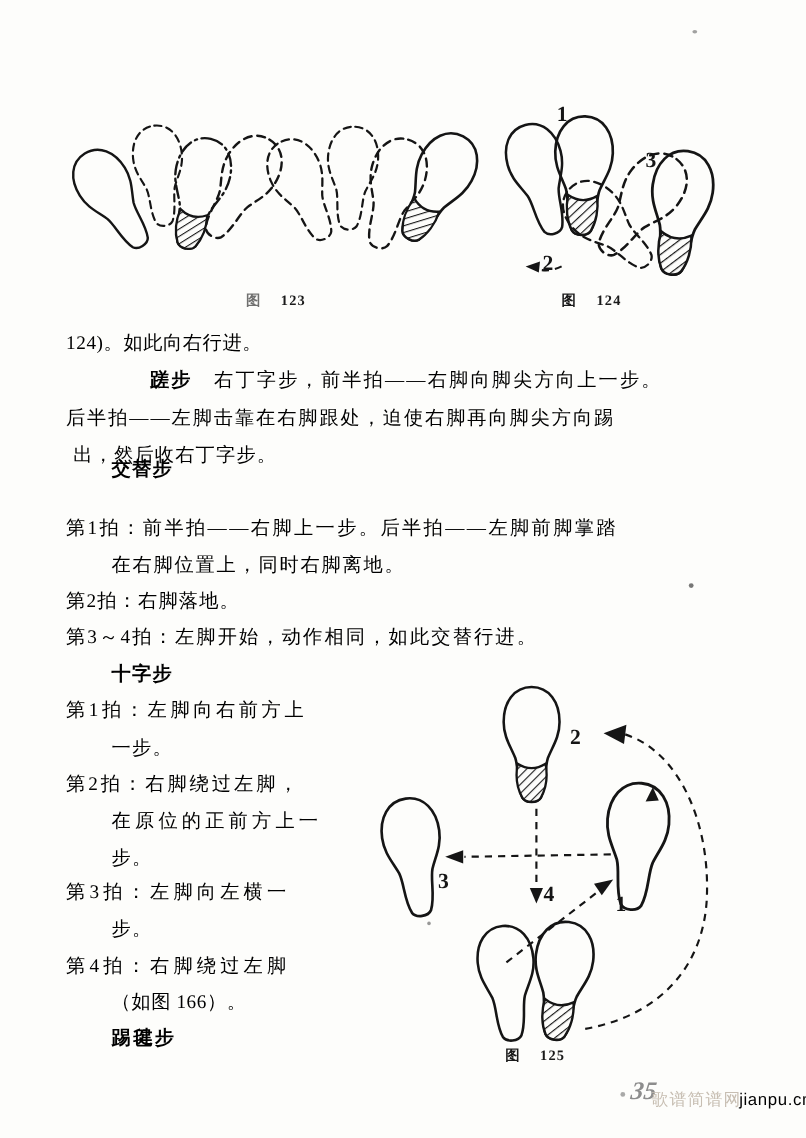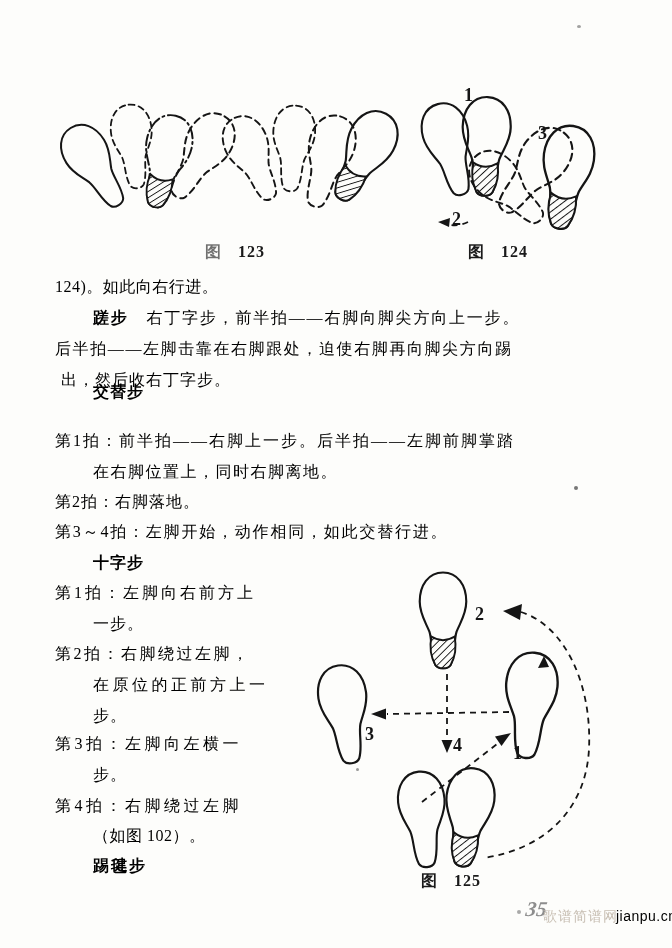--- a/index.html
+++ b/index.html
@@ -8,21 +8,21 @@
     background:#fdfdfb;
     font-family:"Liberation Serif","DejaVu Serif",serif;
     color:#161616;
   }
   #page{position:absolute;inset:0;}
   .tline{
     position:absolute;white-space:pre;font-size:16px;line-height:21px;
     color:#000000;
   }
   .figcap{
-    position:absolute;font-size:16px;font-weight:600;color:#1a1a1a;
+    position:absolute;font-size:12px;font-weight:600;color:#1a1a1a;
     white-space:pre;letter-spacing:1px;
   }
   .figcap .gap{display:inline-block;width:16px;}
   .figcap .faded{opacity:.62;}
   .speck{position:absolute;background:#555;border-radius:50%;}
   .wm{position:absolute;font-size:14px;letter-spacing:1px;white-space:pre;
       font-family:"Liberation Sans","DejaVu Sans",sans-serif;}
   #page-number{
     position:absolute;font-size:21px;font-style:italic;font-weight:600;
     color:#8d8d8d;transform:skewX(-8deg);
@@ -147,38 +147,38 @@
     <text class="fnum" x="148" y="191">4</text>
     <text class="fnum" x="208" y="199">1</text>
   </svg>
 
   <div class="figcap" style="left:205px;top:242px"><span class="faded">图</span><span class="gap"></span><span>123</span></div>
   <div class="figcap" style="left:468px;top:242px"><span>图</span><span class="gap"></span><span>124</span></div>
   <div class="figcap" style="left:421px;top:871px"><span>图</span><span class="gap"></span><span>125</span></div>
 
   <div id="text-layer">
       <div class="tline" style="left: 55px; top: 276px; letter-spacing: 0.5px;"><span>124)。如此向右行进。</span></div>
-      <div class="tline" style="left: 93px; top: 307px; letter-spacing: 1.8px;"><span style="font-weight: 700;">蹉步</span><span>　右丁字步，前半拍——右脚向脚尖方向上一步。</span></div>
+      <div class="tline" style="left: 93px; top: 307px; letter-spacing: 1.8px;"><span style="font-weight: 700; margin-left: 32px;">蹉步</span><span>　右丁字步，前半拍——右脚向脚尖方向上一步。</span></div>
       <div class="tline" style="left: 55px; top: 338px; letter-spacing: 1.6px;"><span>后半拍——左脚击靠在右脚跟处，迫使右脚再向脚尖方向踢</span></div>
       <div class="tline" style="left: 61px; top: 369px; letter-spacing: 1px;"><span>出，然后收右丁字步。</span></div>
       <div class="tline" style="left: 93px; top: 381px; letter-spacing: 1px; font-weight: 700;"><span>交替步</span></div>
       <div class="tline" style="left: 55px; top: 430px; letter-spacing: 2px;"><span>第1拍：前半拍——右脚上一步。后半拍——左脚前脚掌踏</span></div>
       <div class="tline" style="left: 93px; top: 461px; letter-spacing: 1.5px; text-align: right;"><span>在右脚位置上，同时右脚离地。</span></div>
       <div class="tline" style="left: 55px; top: 491px; letter-spacing: 1px;"><span>第2拍：右脚落地。</span></div>
       <div class="tline" style="left: 55px; top: 521px; letter-spacing: 1.8px;"><span>第3～4拍：左脚开始，动作相同，如此交替行进。</span></div>
       <div class="tline" style="left: 93px; top: 552px; letter-spacing: 1px; font-weight: 700;"><span>十字步</span></div>
       <div class="tline" style="left: 55px; top: 582px; letter-spacing: 3px;"><span>第1拍：左脚向右前方上</span></div>
       <div class="tline" style="left: 93px; top: 613px; letter-spacing: 1px;"><span>一步。</span></div>
       <div class="tline" style="left: 55px; top: 643px; letter-spacing: 2.5px;"><span>第2拍：右脚绕过左脚，</span></div>
       <div class="tline" style="left: 93px; top: 674px; letter-spacing: 3.5px;"><span>在原位的正前方上一</span></div>
       <div class="tline" style="left: 93px; top: 705px; letter-spacing: 1px;"><span>步。</span></div>
       <div class="tline" style="left: 55px; top: 733px; letter-spacing: 3.5px;"><span>第3拍：左脚向左横一</span></div>
       <div class="tline" style="left: 93px; top: 764px; letter-spacing: 1px;"><span>步。</span></div>
       <div class="tline" style="left: 55px; top: 795px; letter-spacing: 3.5px;"><span>第4拍：右脚绕过左脚</span></div>
-      <div class="tline" style="left: 93px; top: 825px; letter-spacing: 0.5px;"><span>（如图 102）。</span></div>
+      <div class="tline" style="left: 93px; top: 825px; letter-spacing: 0.5px;"><span>（如图 166）。</span></div>
       <div class="tline" style="left: 93px; top: 855px; letter-spacing: 2px; font-weight: 700;"><span>踢毽步</span></div>
     </div>
 
   <div class="speck" style="left:577px;top:25px;width:4px;height:3px;opacity:.55"></div>
   <div class="speck" style="left:574px;top:486px;width:4px;height:4px;opacity:.8"></div>
   <div class="speck" style="left:356px;top:768px;width:3px;height:3px;opacity:.6"></div>
 
   <div class="speck" style="left:517px;top:910px;width:4px;height:4px;opacity:.5"></div>
   <div id="page-number" style="left:526px;top:897px">35</div>
   <span class="wm" style="left:543px;top:908px;color:#c7beb2">歌谱简谱网</span>

